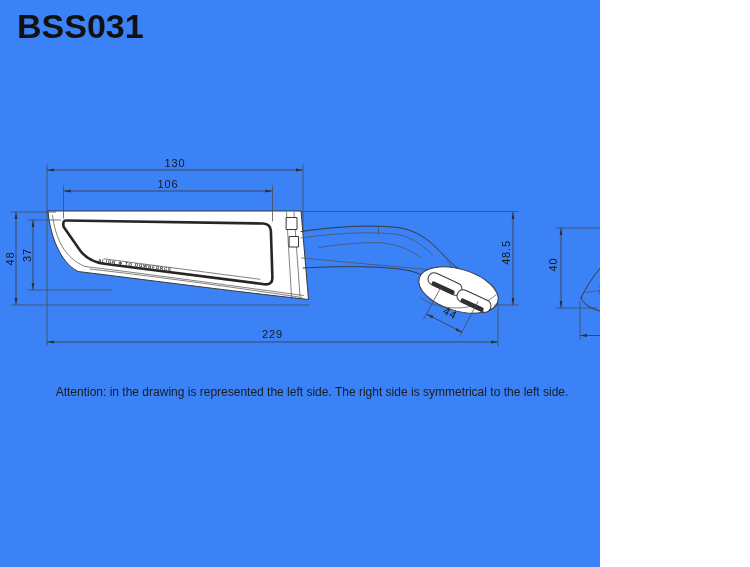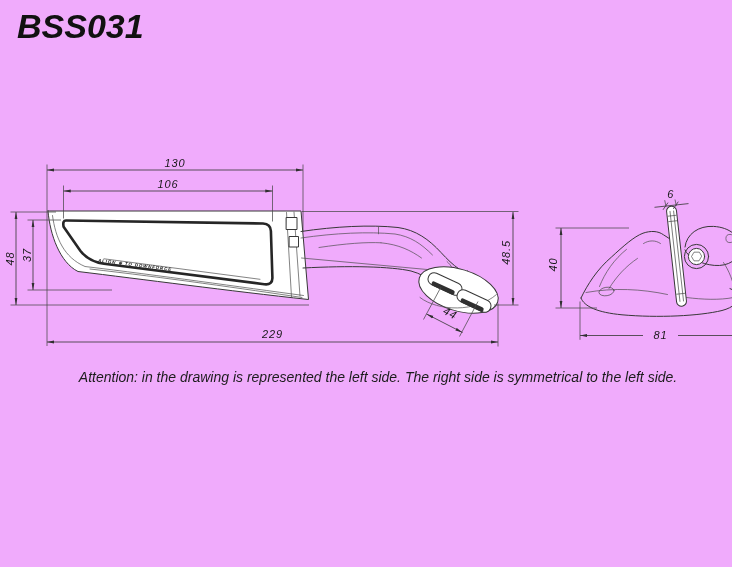--- a/index.html
+++ b/index.html
@@ -1,21 +1,21 @@
 <!DOCTYPE html>
 <html><head>
 <meta charset="utf-8">
 <style>
   html,body{margin:0;padding:0;background:#fff;}
-  .page{position:relative;width:732px;height:567px;background:#f0abfc;overflow:hidden;
-        font-family:"Liberation Sans",sans-serif;font-style:italic;}
+  .page{position:relative;width:600px;height:567px;background:#3b82f6;overflow:hidden;
+        font-family:"Liberation Sans",sans-serif;}
   .title{position:absolute;left:17px;top:7px;margin:0;font-size:34px;font-weight:700;
          letter-spacing:0px;color:#111;}
-  .note{position:absolute;left:0;right:0;top:369px;margin:0;text-align:center;
-        font-size:14px;color:#1c1c1c;padding-left:24px;}
+  .note{position:absolute;left:0;right:0;top:369px;margin:16px;text-align:center;
+        font-size:12px;color:#1c1c1c;padding-left:24px;}
   svg{position:absolute;left:0;top:0;}
   .o  {stroke:#383838;stroke-width:1;fill:none;stroke-linecap:round;stroke-linejoin:round;}
   .ow {stroke:#383838;stroke-width:1;fill:#fff;stroke-linecap:round;stroke-linejoin:round;}
   .t  {stroke:#4d4d4d;stroke-width:.7;fill:none;stroke-linecap:round;}
   .dim{stroke:#3d3d3d;stroke-width:.85;fill:none;}
   .ext{stroke:#4a4a4a;stroke-width:.75;fill:none;}
   .dt {font-size:11px;letter-spacing:.8px;fill:#191919;font-family:"Liberation Sans",sans-serif;}
   .glass{stroke:#262626;stroke-width:2.6;fill:#fff;stroke-linejoin:round;}
   .etch{font-size:4.4px;font-weight:700;letter-spacing:.9px;fill:#111;
         font-family:"Liberation Sans",sans-serif;}

